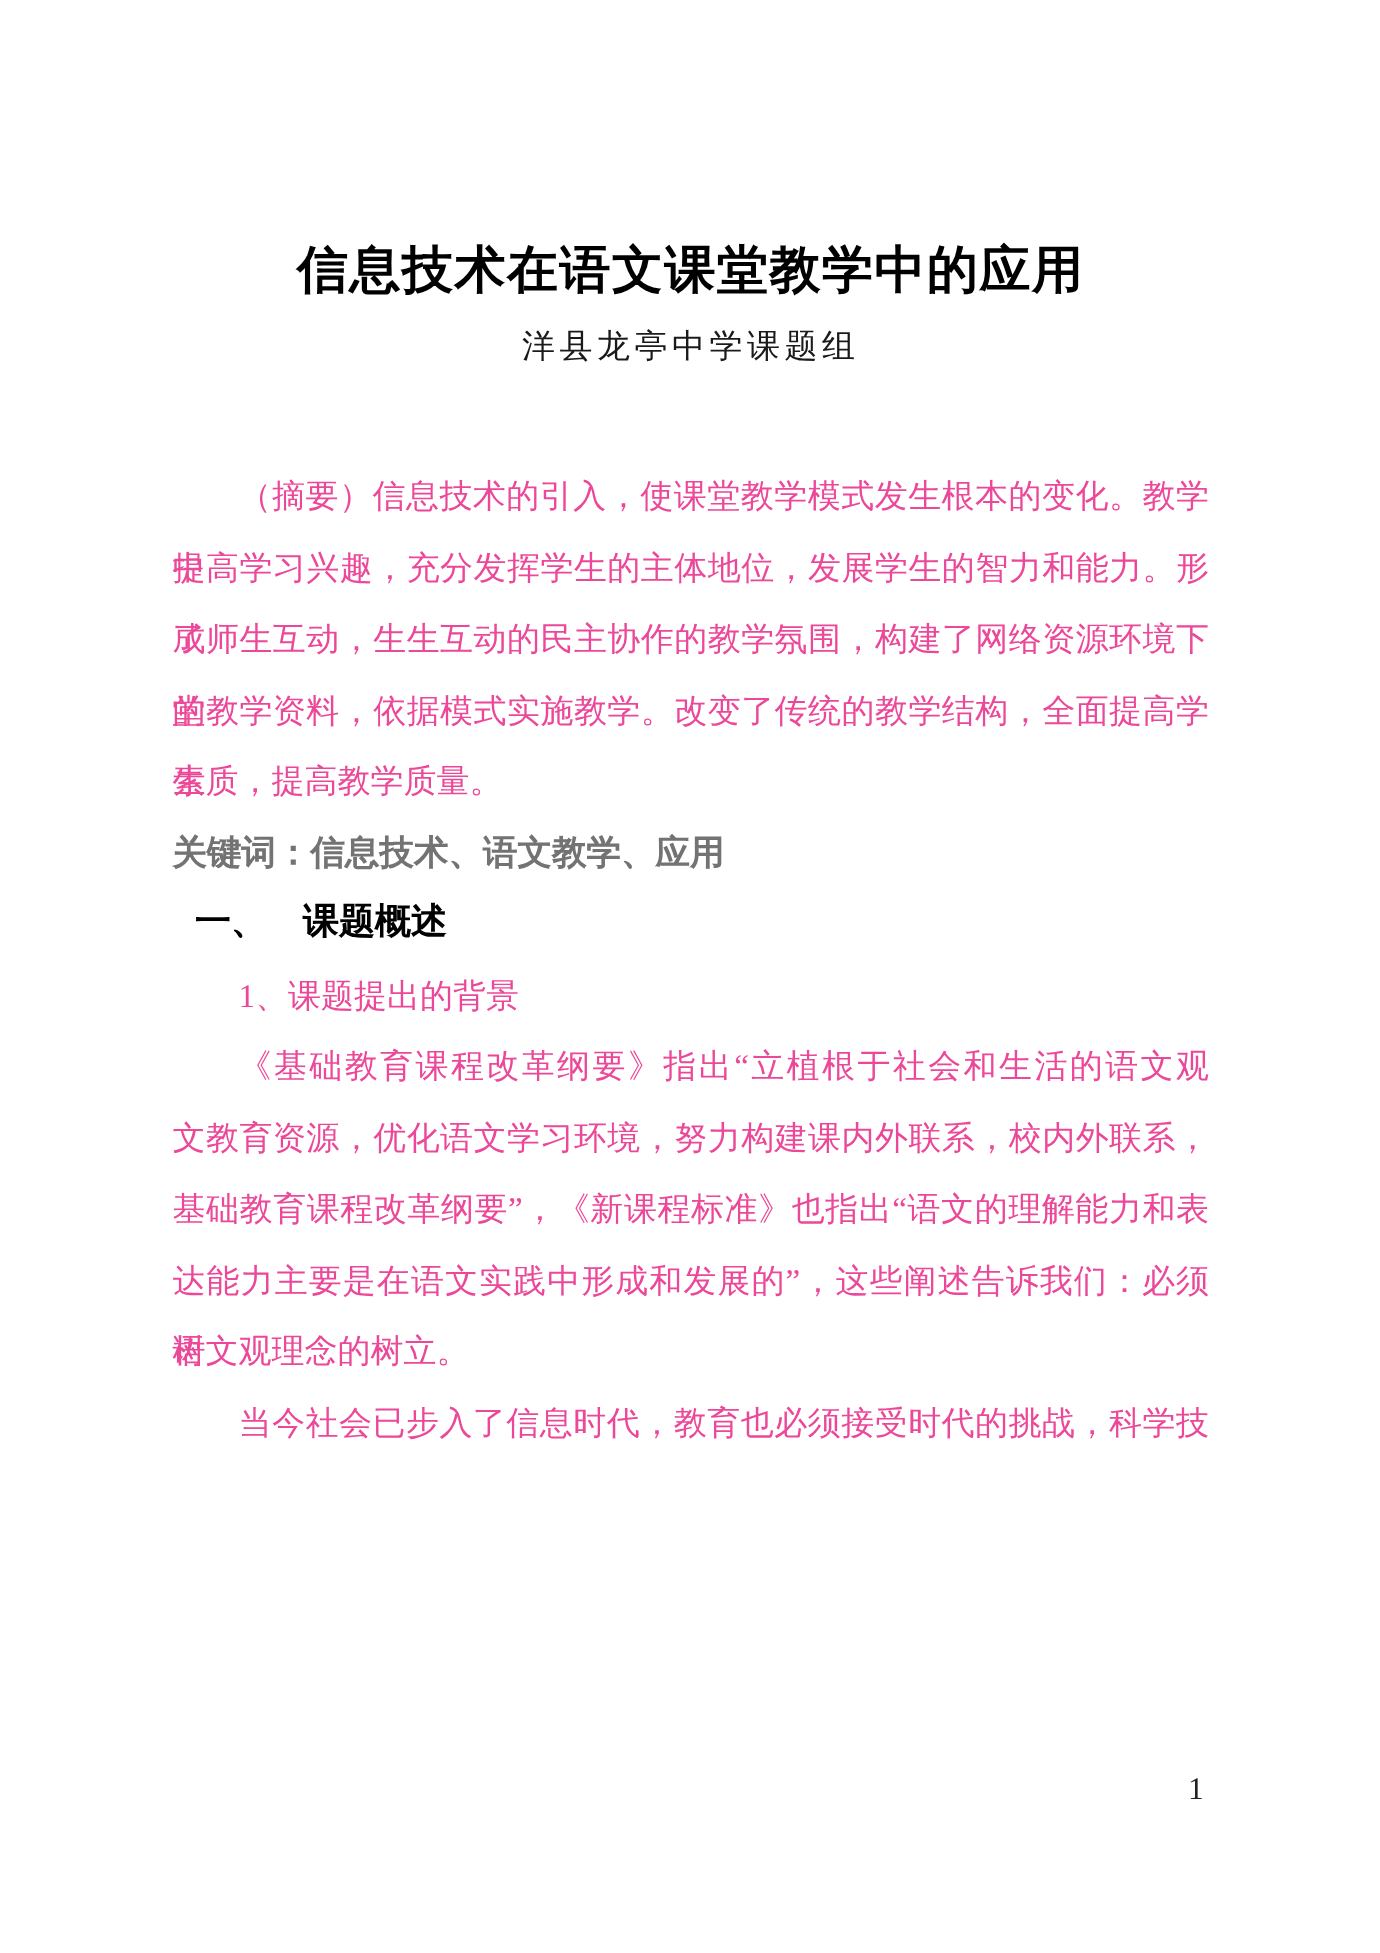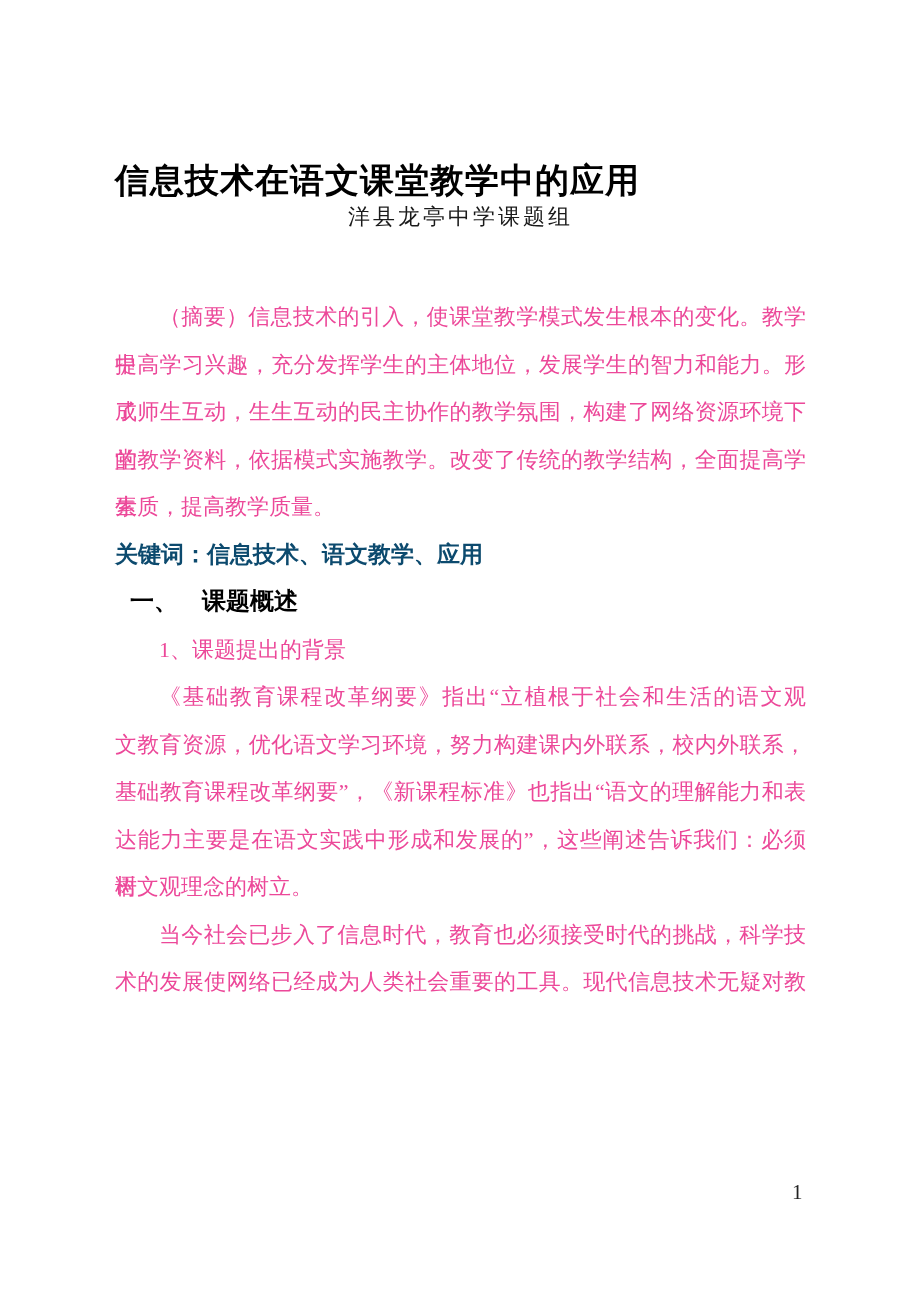--- a/index.html
+++ b/index.html
@@ -17,28 +17,30 @@
     color: #000000;
   }
   .content {
     position: absolute;
     left: 115px;
     top: 0;
     width: 691px;
   }
   .doc-title {
     margin: 158px 0 0 0;
+    text-align: center;
     font-family: "Liberation Sans", "DejaVu Sans", sans-serif;
     font-weight: 900;
     font-size: 34px;
     line-height: 44px;
     letter-spacing: 1px;
     color: #000000;
   }
   .doc-subtitle {
+    margin-top: 14px;
     text-align: center;
     font-size: 22px;
     line-height: 30px;
     letter-spacing: 3px;
     color: #1a1a1a;
   }
   .body-block {
     margin-top: 61px;
   }
   .ln {
@@ -54,21 +56,21 @@
     text-align-last: justify;
     -moz-text-align-last: justify;
   }
   .ind {
     text-indent: 44px;
   }
   .kw-line {
     font-family: "Liberation Sans", "DejaVu Sans", sans-serif;
     font-weight: bold;
     font-size: 23px;
-    color: #0c4a6e;
+    color: #737373;
   }
   .sec-heading {
     font-family: Liberation Serif, serif;
     font-weight: bold;
     font-size: 24px;
     padding-left: 15px;
     color: #000000;
   }
   .sub-heading {
     text-indent: 44px;
@@ -108,19 +110,18 @@
     <div>
       <div class="ln fill ind">《基础教育课程改革纲要》指出“立植根于社会和生活的语文观</div>
       <div class="ln fill">文教育资源，优化语文学习环境，努力构建课内外联系，校内外联系，</div>
       <div class="ln fill">基础教育课程改革纲要”，《新课程标准》也指出“语文的理解能力和表</div>
       <div class="ln fill">达能力主要是在语文实践中形成和发展的”，这些阐述告诉我们：必须树</div>
       <div class="ln">语文观理念的树立。</div>
     </div>
 
     <div>
       <div class="ln fill ind">当今社会已步入了信息时代，教育也必须接受时代的挑战，科学技</div>
-      <div class="ln fill">术的发展使网络已经成为人类社会重要的工具。现代信息技术无疑对教</div>
     </div>
 
   </div>
 
   <div class="page-number">1</div>
 </div>
 
 </body></html>

